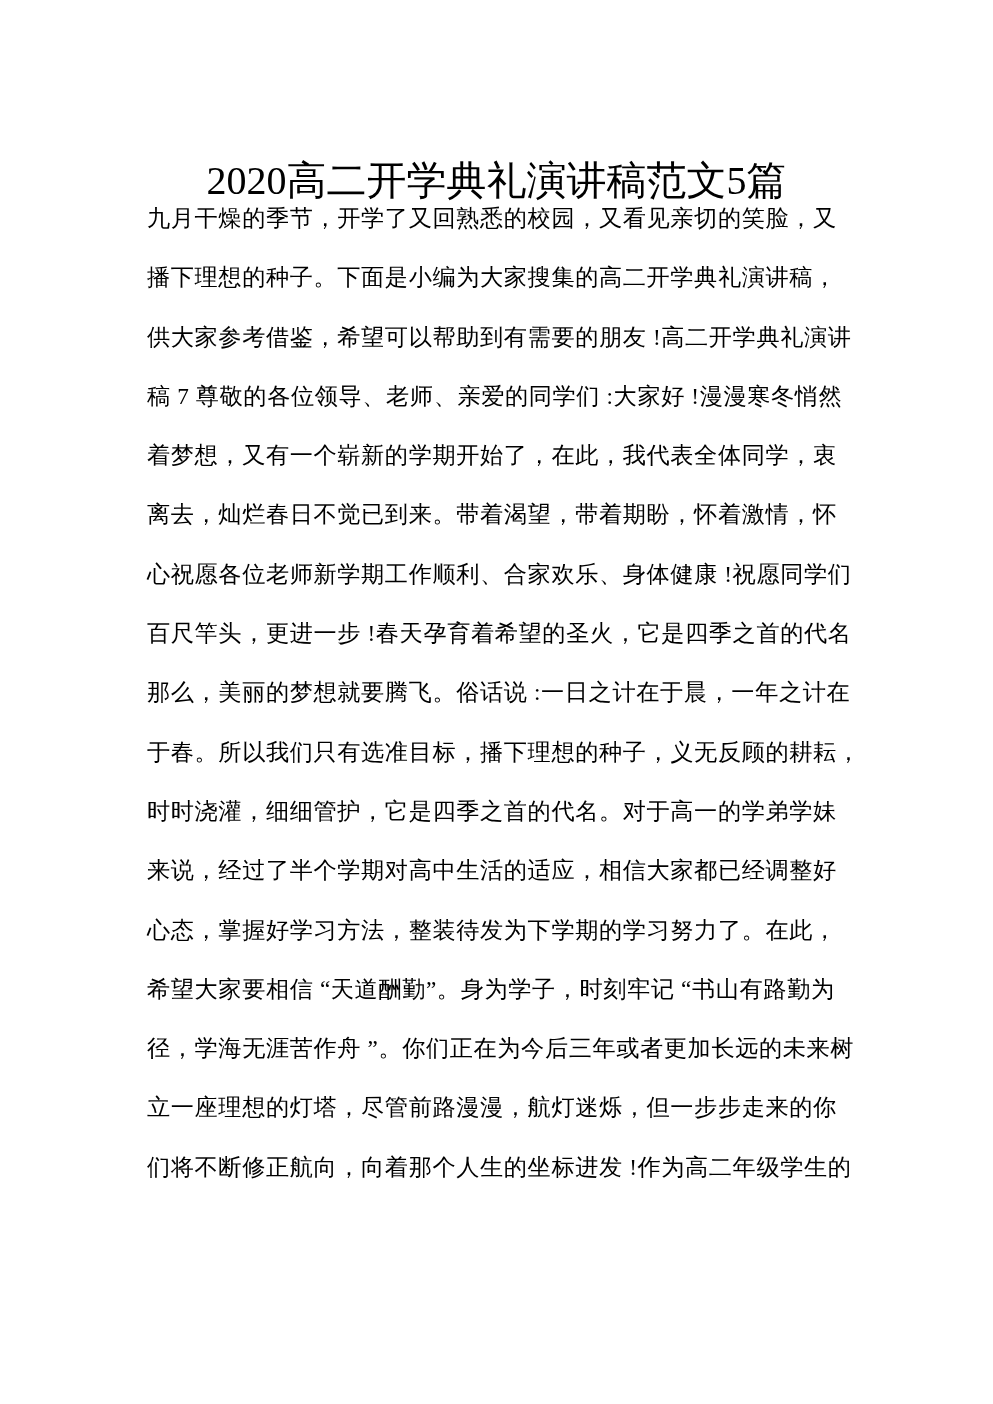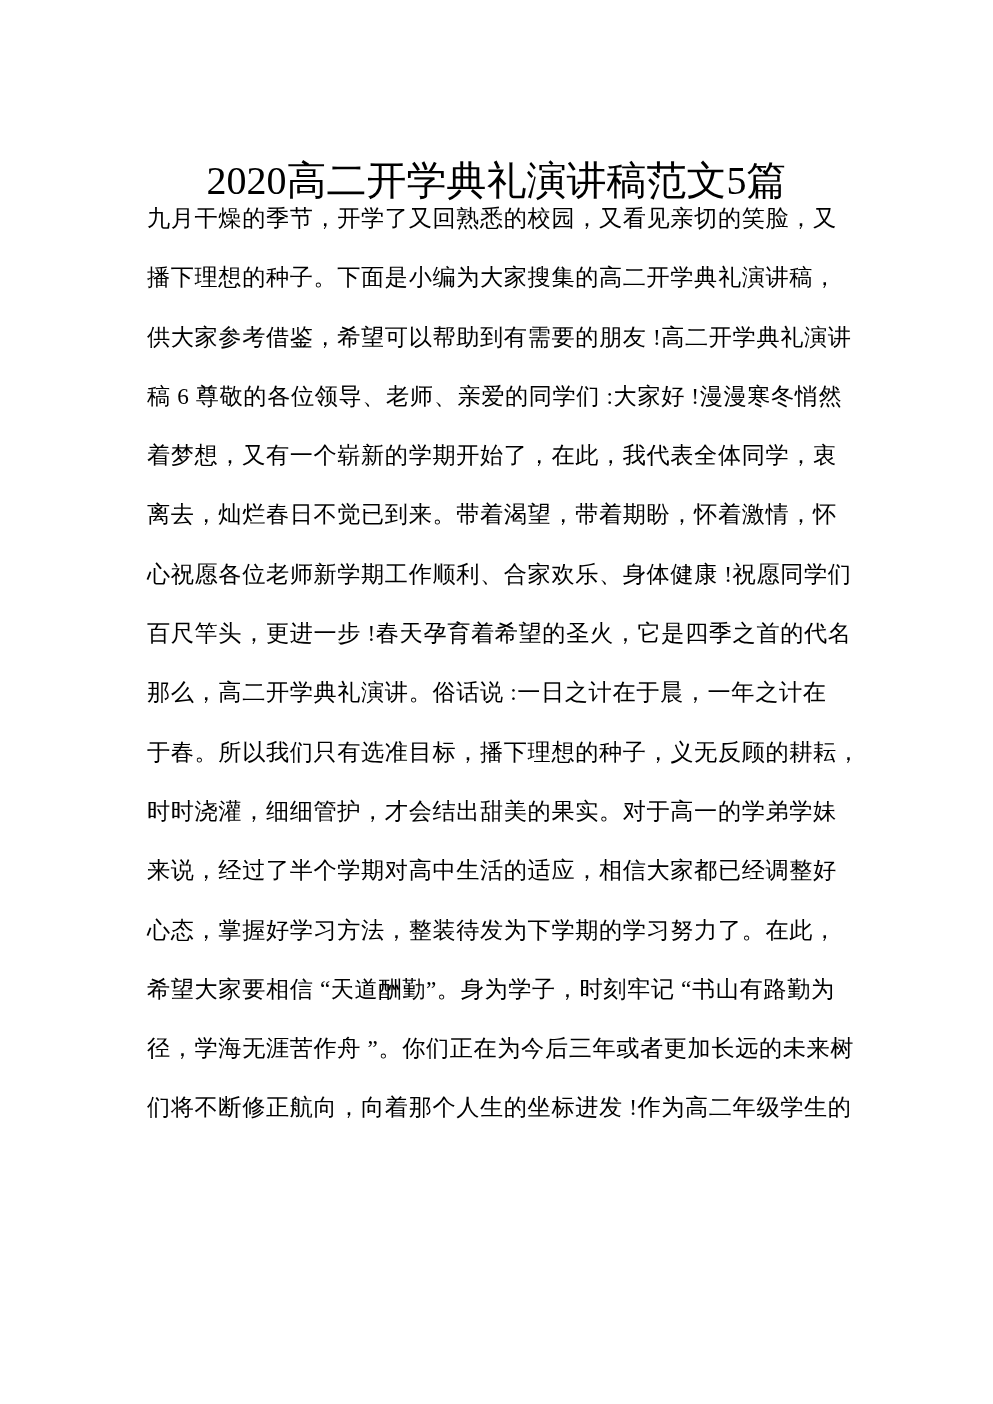--- a/index.html
+++ b/index.html
@@ -52,27 +52,28 @@
   </style>
 </head>
 <body>
 
 <div class="page">
   <h1 class="title">2020高二开学典礼演讲稿范文5篇</h1>
   <div class="body-lines">
     <div class="line">九月干燥的季节，开学了又回熟悉的校园，又看见亲切的笑脸，又</div>
     <div class="line">播下理想的种子。下面是小编为大家搜集的高二开学典礼演讲稿，</div>
     <div class="line">供大家参考借鉴，希望可以帮助到有需要的朋友 !高二开学典礼演讲</div>
-    <div class="line">稿 6 尊敬的各位领导、老师、亲爱的同学们 :大家好 !漫漫寒冬悄然</div>
+    <div class="line">稿 7 尊敬的各位领导、老师、亲爱的同学们 :大家好 !漫漫寒冬悄然</div>
     <div class="line">着梦想，又有一个崭新的学期开始了，在此，我代表全体同学，衷</div>
     <div class="line">离去，灿烂春日不觉已到来。带着渴望，带着期盼，怀着激情，怀</div>
     <div class="line">心祝愿各位老师新学期工作顺利、合家欢乐、身体健康 !祝愿同学们</div>
     <div class="line">百尺竿头，更进一步 !春天孕育着希望的圣火，它是四季之首的代名</div>
-    <div class="line">那么，高二开学典礼演讲。俗话说 :一日之计在于晨，一年之计在</div>
+    <div class="line">那么，美丽的梦想就要腾飞。俗话说 :一日之计在于晨，一年之计在</div>
     <div class="line">于春。所以我们只有选准目标，播下理想的种子，义无反顾的耕耘，</div>
-    <div class="line">时时浇灌，细细管护，才会结出甜美的果实。对于高一的学弟学妹</div>
+    <div class="line">时时浇灌，细细管护，它是四季之首的代名。对于高一的学弟学妹</div>
     <div class="line">来说，经过了半个学期对高中生活的适应，相信大家都已经调整好</div>
     <div class="line">心态，掌握好学习方法，整装待发为下学期的学习努力了。在此，</div>
     <div class="line">希望大家要相信 “天道酬勤”。身为学子，时刻牢记 “书山有路勤为</div>
     <div class="line">径，学海无涯苦作舟 ”。你们正在为今后三年或者更加长远的未来树</div>
+    <div class="line">立一座理想的灯塔，尽管前路漫漫，航灯迷烁，但一步步走来的你</div>
     <div class="line">们将不断修正航向，向着那个人生的坐标进发 !作为高二年级学生的</div>
   </div>
 </div>
 
 </body></html>

